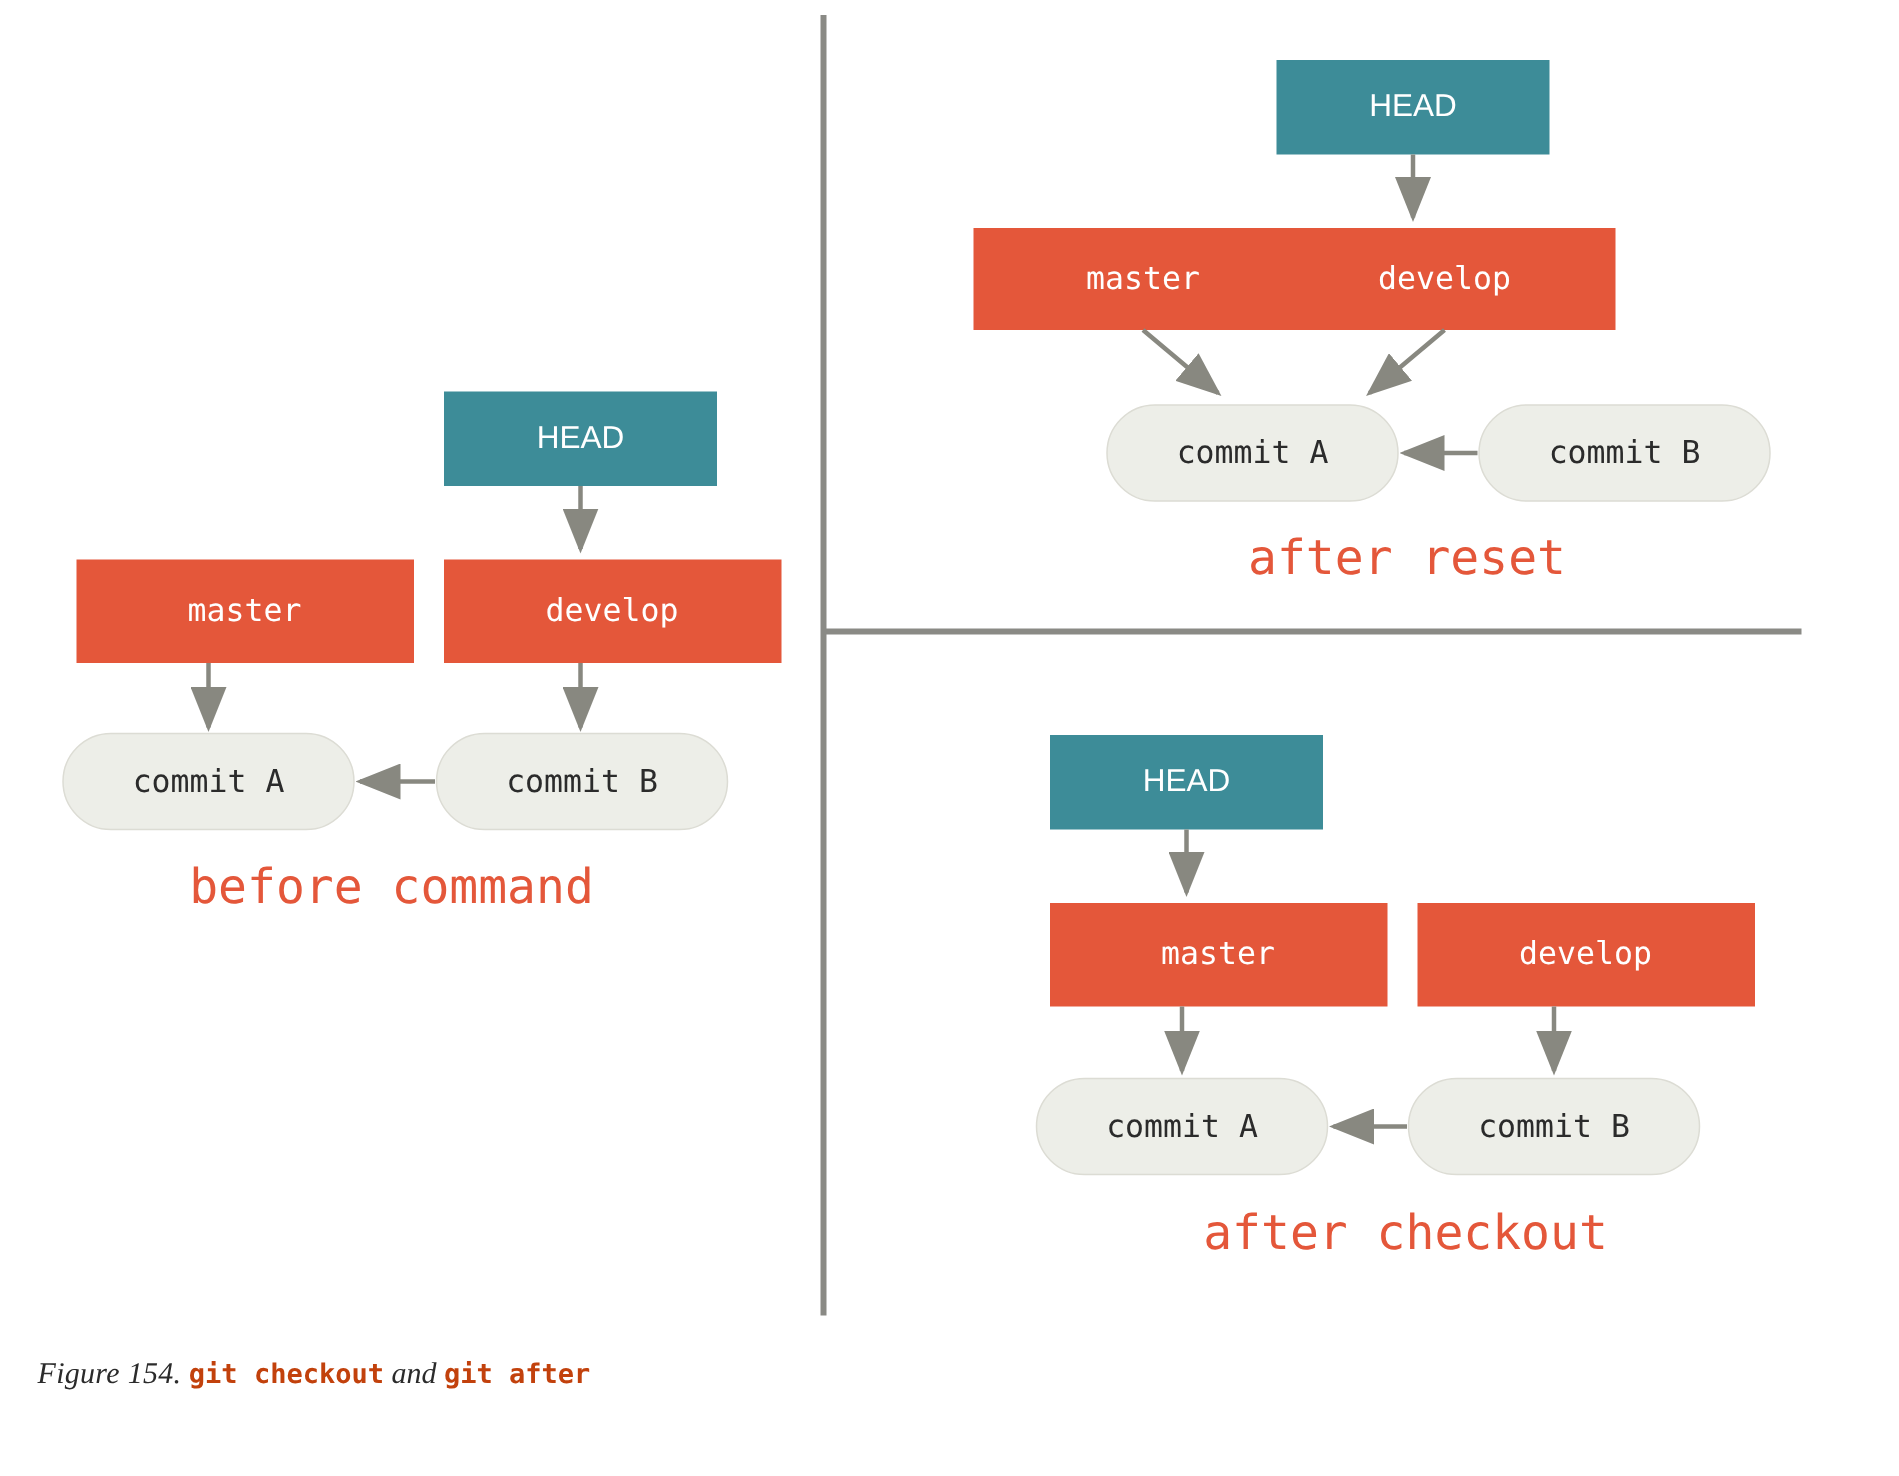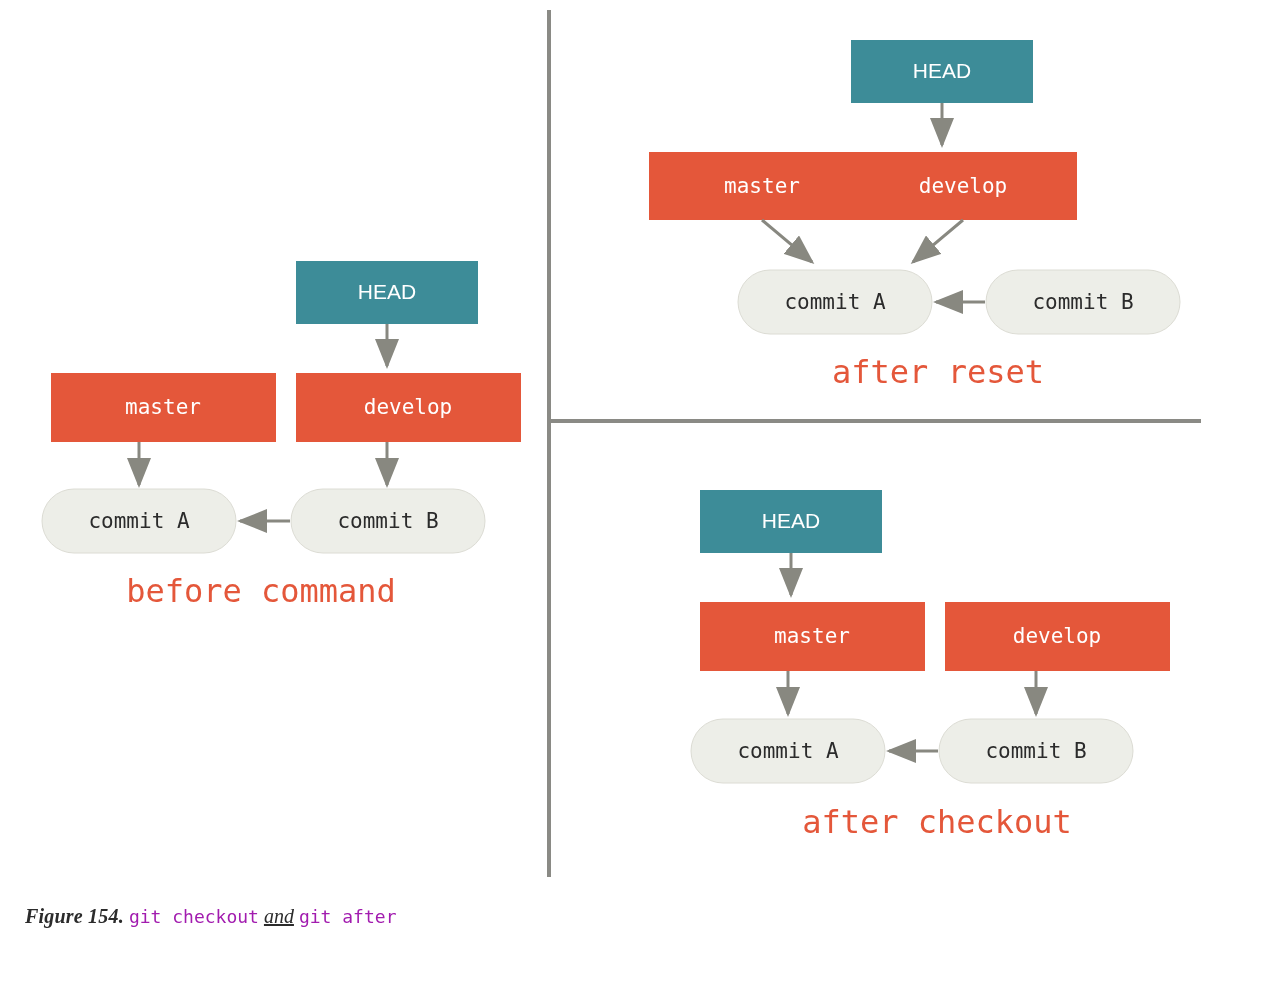--- a/index.html
+++ b/index.html
@@ -58,31 +58,31 @@
     position: absolute;
     left: 25px;
     top: 905px;
     font-family: "Liberation Serif", serif;
     font-size: 20px;
     color: #2b2b2b;
     white-space: nowrap;
   }
   .figure-caption .fig-num {
     font-style: italic;
-    font-weight: bold;
+    font-weight: normal;
     letter-spacing: 0.2px;
   }
   .figure-caption .fig-and {
     font-style: italic;
-    text-decoration: underline;
   }
   .figure-caption .fig-code {
     font-family: "DejaVu Sans Mono", "Liberation Mono", monospace;
-    color: #a21caf;
+    color: #c2410c;
     font-size: 18px;
+    font-weight: bold;
   }
 </style>
 </head>
 <body>
 
 <div id="figure-root">
 
   <svg class="diagram" viewBox="0 0 1266 890">
 
     <defs>

